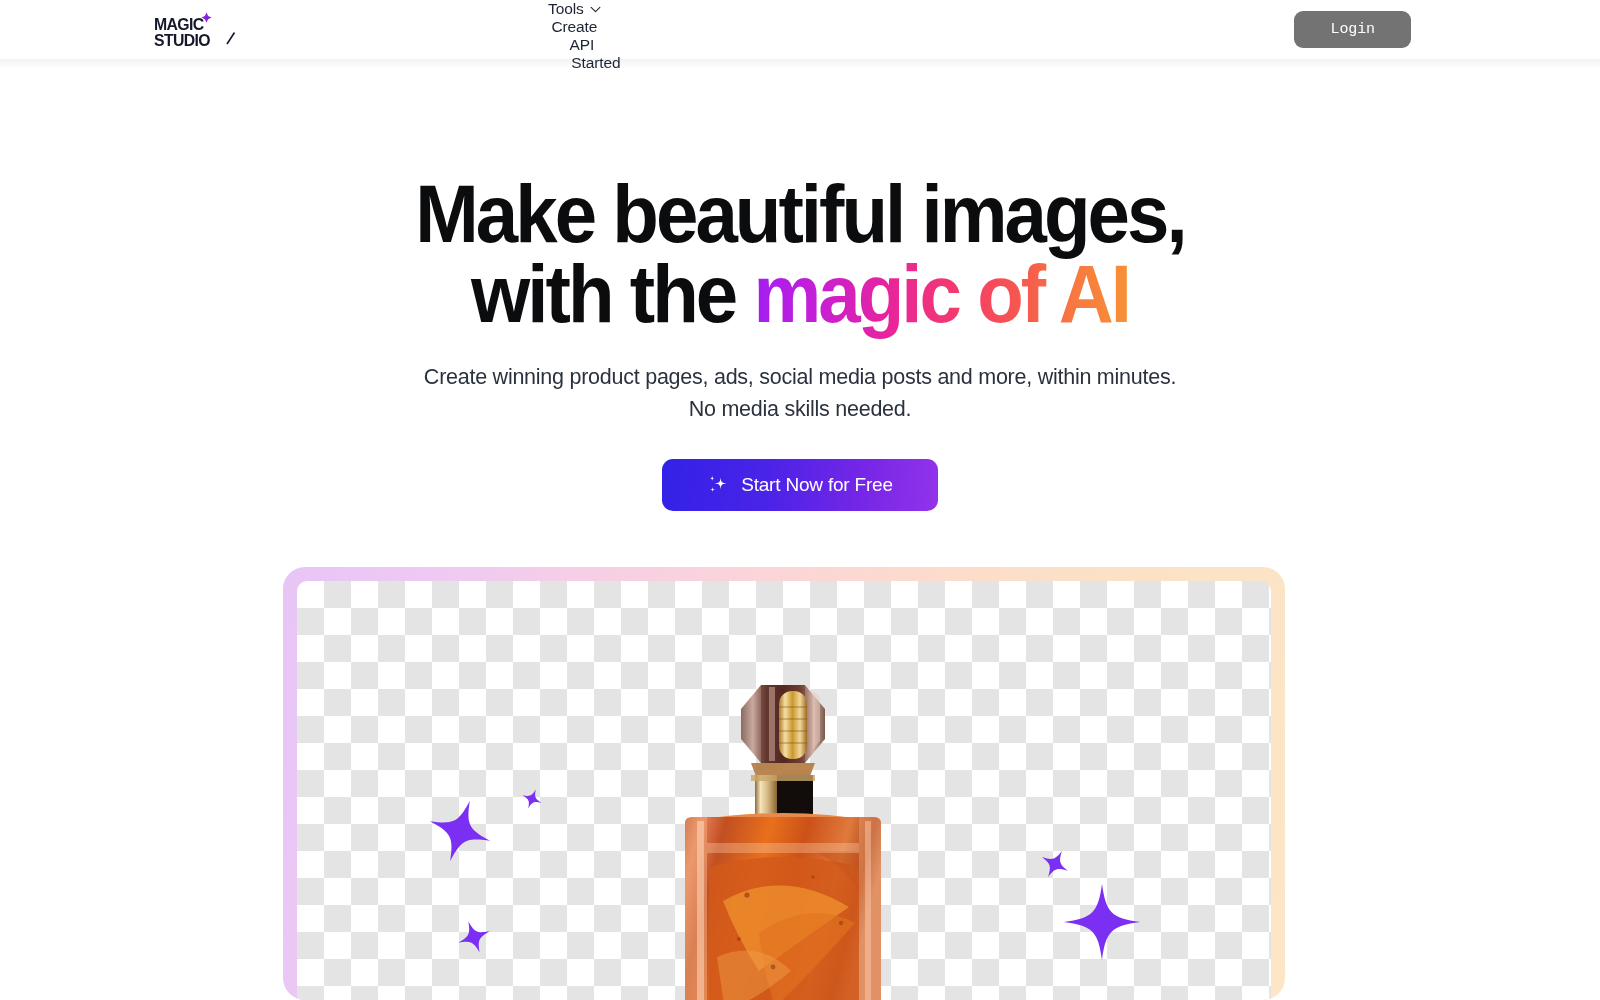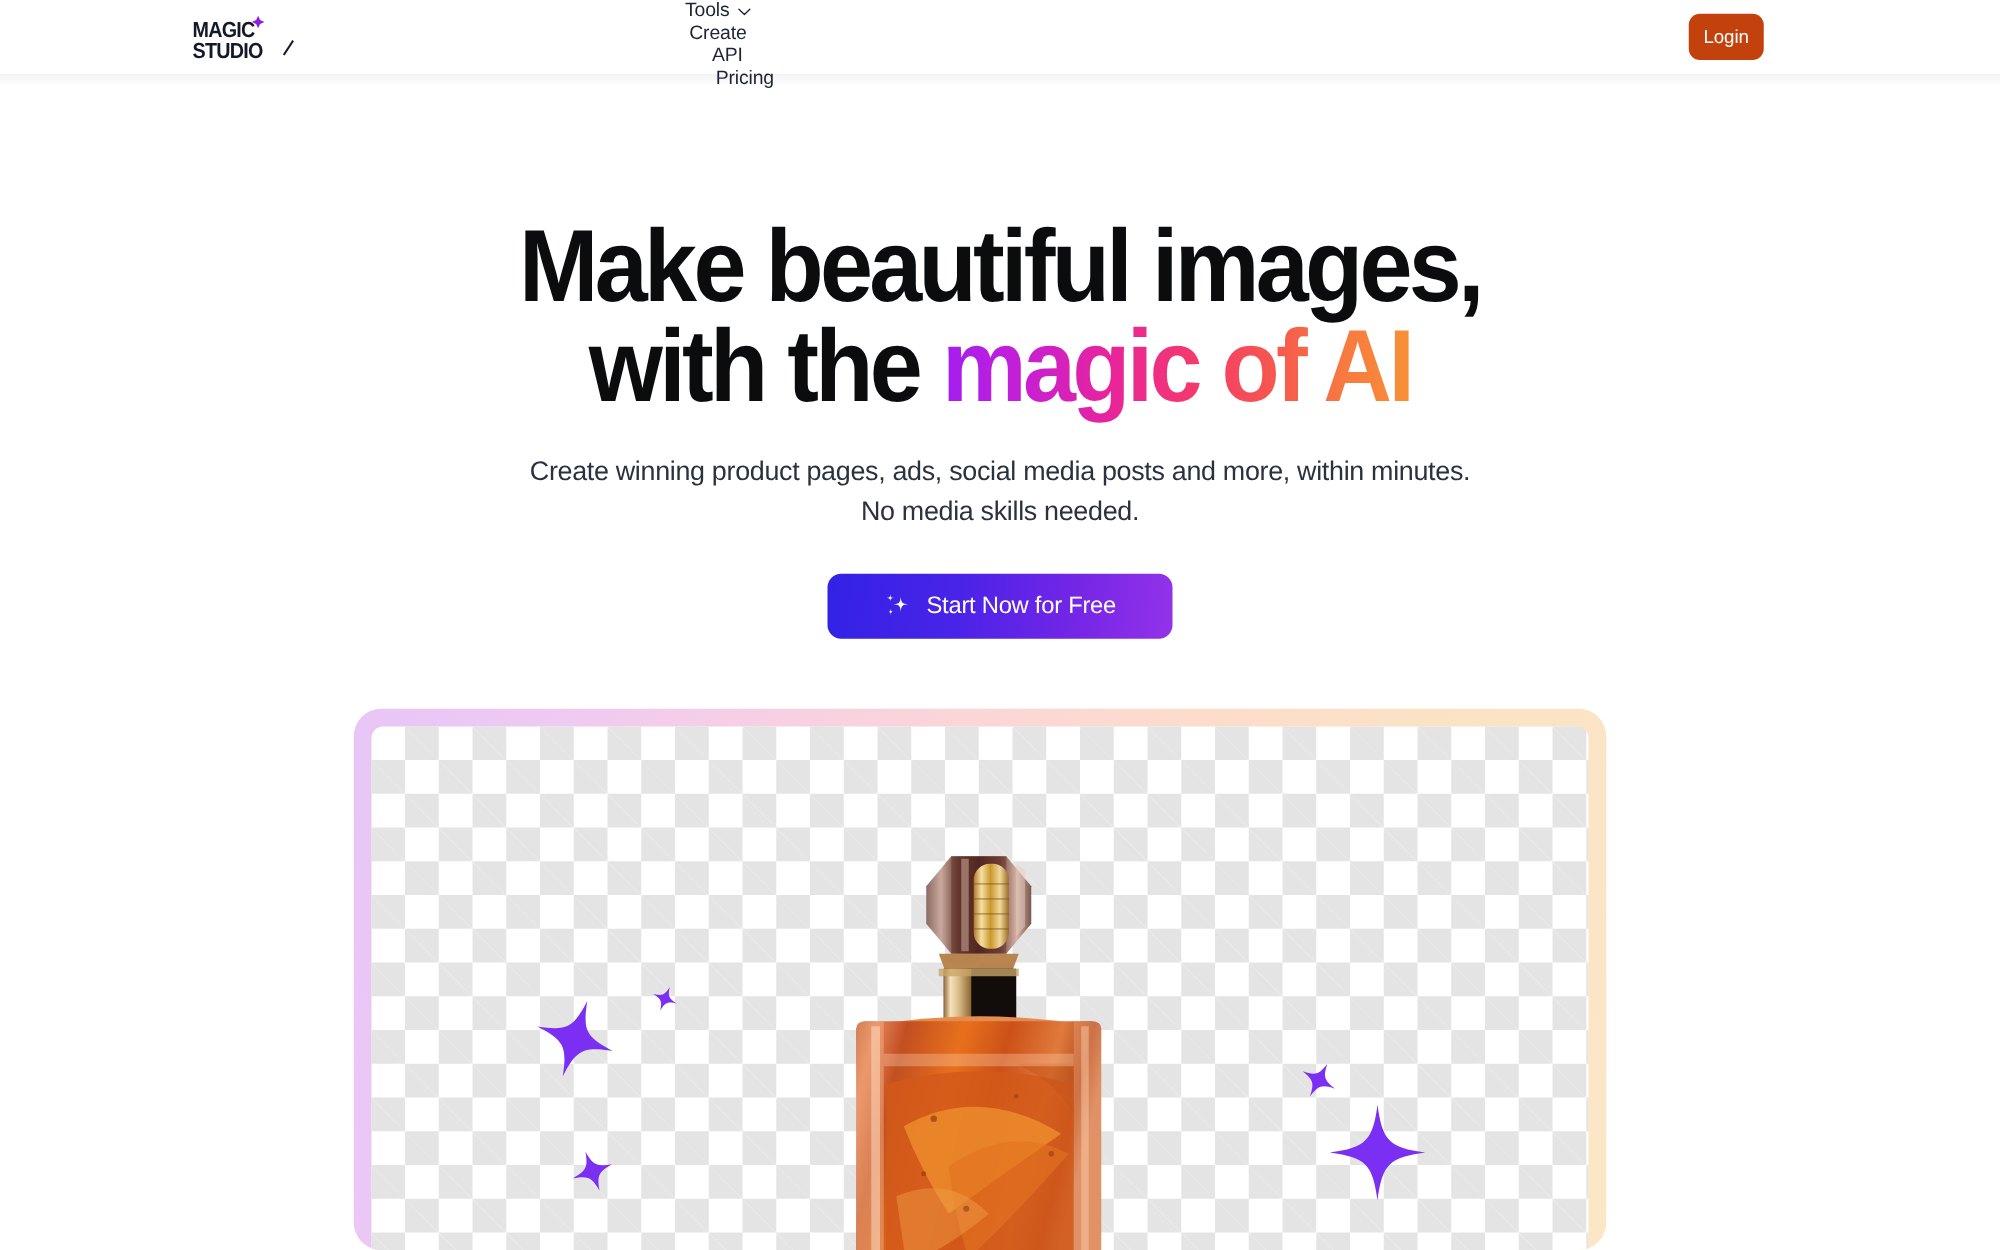--- a/index.html
+++ b/index.html
@@ -34,24 +34,24 @@
     cursor:pointer; white-space:nowrap;
   }
   .nav-gap-1 { margin-right:43px; }
   .nav-gap-2 { margin-right:43px; }
   .nav-gap-3 { margin-right:28px; }
   .chev { display:block; width:11px; height:7px; }
 
   
   .hdr-btns { position:absolute; right:189px; top:11px; display:flex; align-items:center; gap:12px; }
   .btn-login {
-    height:37px; padding:0 12px; border-radius:9px;
-    background:#c2410c; color:#ffffff; font-size:15px;
+    height:37px; padding:0 36px; border-radius:9px;
+    background:#737373; color:#ffffff; font-size:15px;
     display:flex; align-items:center; justify-content:center;
-    border:none; cursor:pointer; letter-spacing:-0.1px;
+    border:none; cursor:pointer; letter-spacing:-0.1px;font-family:Liberation Mono, monospace;
   }
   .btn-getstarted {
     height:37px; padding:0 22px; border-radius:9px;
     background:linear-gradient(100deg,#3b2ae8 0%,#5b24e8 42%,#8a2be2 72%,#a233e8 100%);
     color:#ffffff; font-size:15px; font-weight:500;
     display:flex; align-items:center; justify-content:center;
     border:none; cursor:pointer; letter-spacing:-0.1px;
   }
 
   
@@ -144,21 +144,21 @@
           <path d="M1 1.6 L6 6.4 L11 1.6" fill="none" stroke="#1d2433" stroke-width="1.25" stroke-linecap="round" stroke-linejoin="round"></path>
         </svg>
       </div>
       <div class="nav-item nav-gap-2">
         <span>Create</span>
       </div>
       <div class="nav-item nav-gap-3">
         <span>API</span>
       </div>
       <div class="nav-item">
-        <span>Pricing</span>
+        <span>Started</span>
       </div>
     </nav>
 
     <div class="hdr-btns">
       <button class="btn-login">Login</button>
     </div>
   </div>
   <div class="header-shadow"></div>
 
   <div class="hero">

